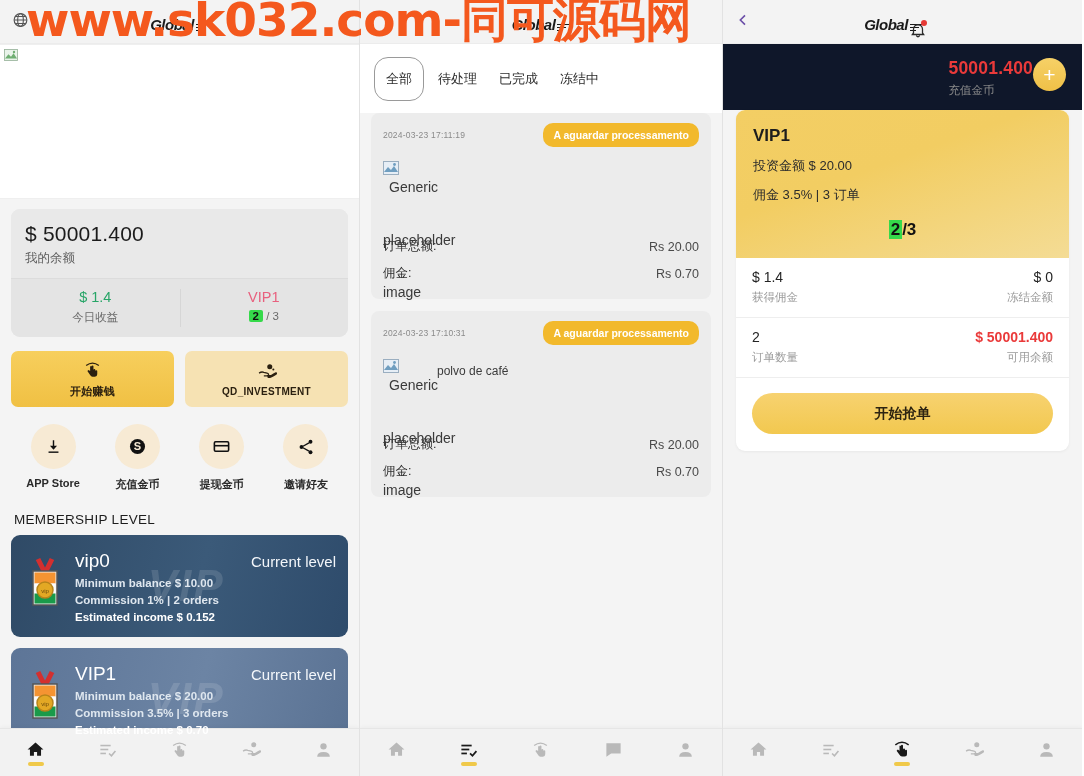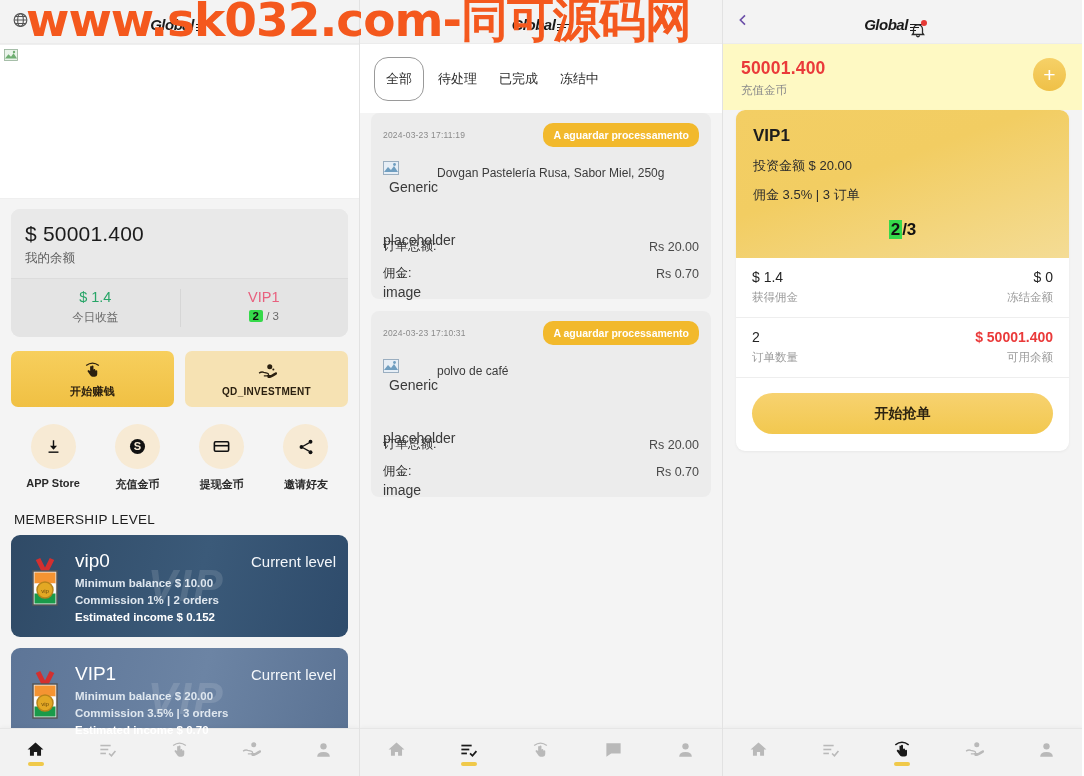--- a/index.html
+++ b/index.html
@@ -141,21 +141,21 @@
   .oc-key { font-size: 12.5px; color:#2f2f2f; }
   .oc-val { font-size: 12.5px; color:#4a4a4a; }
   .alt-placeholder {
     position:absolute; left:0; top:-1px; font-size: 14px; color:#3a3a3a;
   }
   .alt-image {
     position:absolute; left:0; bottom:-13px; font-size: 14px; color:#3a3a3a;
   }
 
   
-  .rp-head { padding: 14px 16px 12px 18px; display:flex; align-items:flex-start; justify-content:space-between; background:#fef9c3;}
+  .rp-head { padding: 14px 16px 12px 18px; display:flex; align-items:flex-start; justify-content:flex-end; background:#0f172a;}
   .rp-amount { font-size: 17.5px; color:#ea3a3a; font-weight:600; letter-spacing:.2px;}
   .rp-sub { font-size: 11.5px; color:#8b8b8b; margin-top:4px;}
   .rp-plus {
     width: 33px; height:33px; border-radius:50%;
     background: linear-gradient(180deg,#f6d167,#efc047);
     display:flex; align-items:center; justify-content:center; cursor:pointer;
     color:#fff; font-size: 21px; line-height:1; font-weight:300;
   }
   .rp-box { margin: 0 13px; background:#fff; border-radius: 9px; overflow:hidden; box-shadow: 0 1px 3px rgba(0,0,0,.05);}
   .rp-vip {
@@ -439,21 +439,20 @@
       </div>
       <div class="oc-prod">
         <div class="oc-thumb">
           <svg width="16" height="14" viewBox="0 0 16 14">
             <rect x="0.5" y="0.5" width="15" height="13" fill="#e6eef6" stroke="#9aaec0" stroke-width="1"></rect>
             <path d="M1 11 L5 6 L8 9 L11 5 L15 11 Z" fill="#6f9ec0"></path>
             <circle cx="11.5" cy="3.5" r="1.4" fill="#6f9ec0"></circle>
           </svg>
           <span class="alt-generic">Generic</span>
         </div>
-        <div class="oc-title">Dovgan Pastelería Rusa, Sabor Miel, 250g</div>
       </div>
       <div class="oc-rows">
         <span class="alt-placeholder">placeholder</span>
         <div class="oc-row">
           <span class="oc-key">订单总额:</span>
           <span class="oc-val">Rs 20.00</span>
         </div>
         <div class="oc-row">
           <span class="oc-key">佣金:</span>
           <span class="oc-val">Rs 0.70</span>

